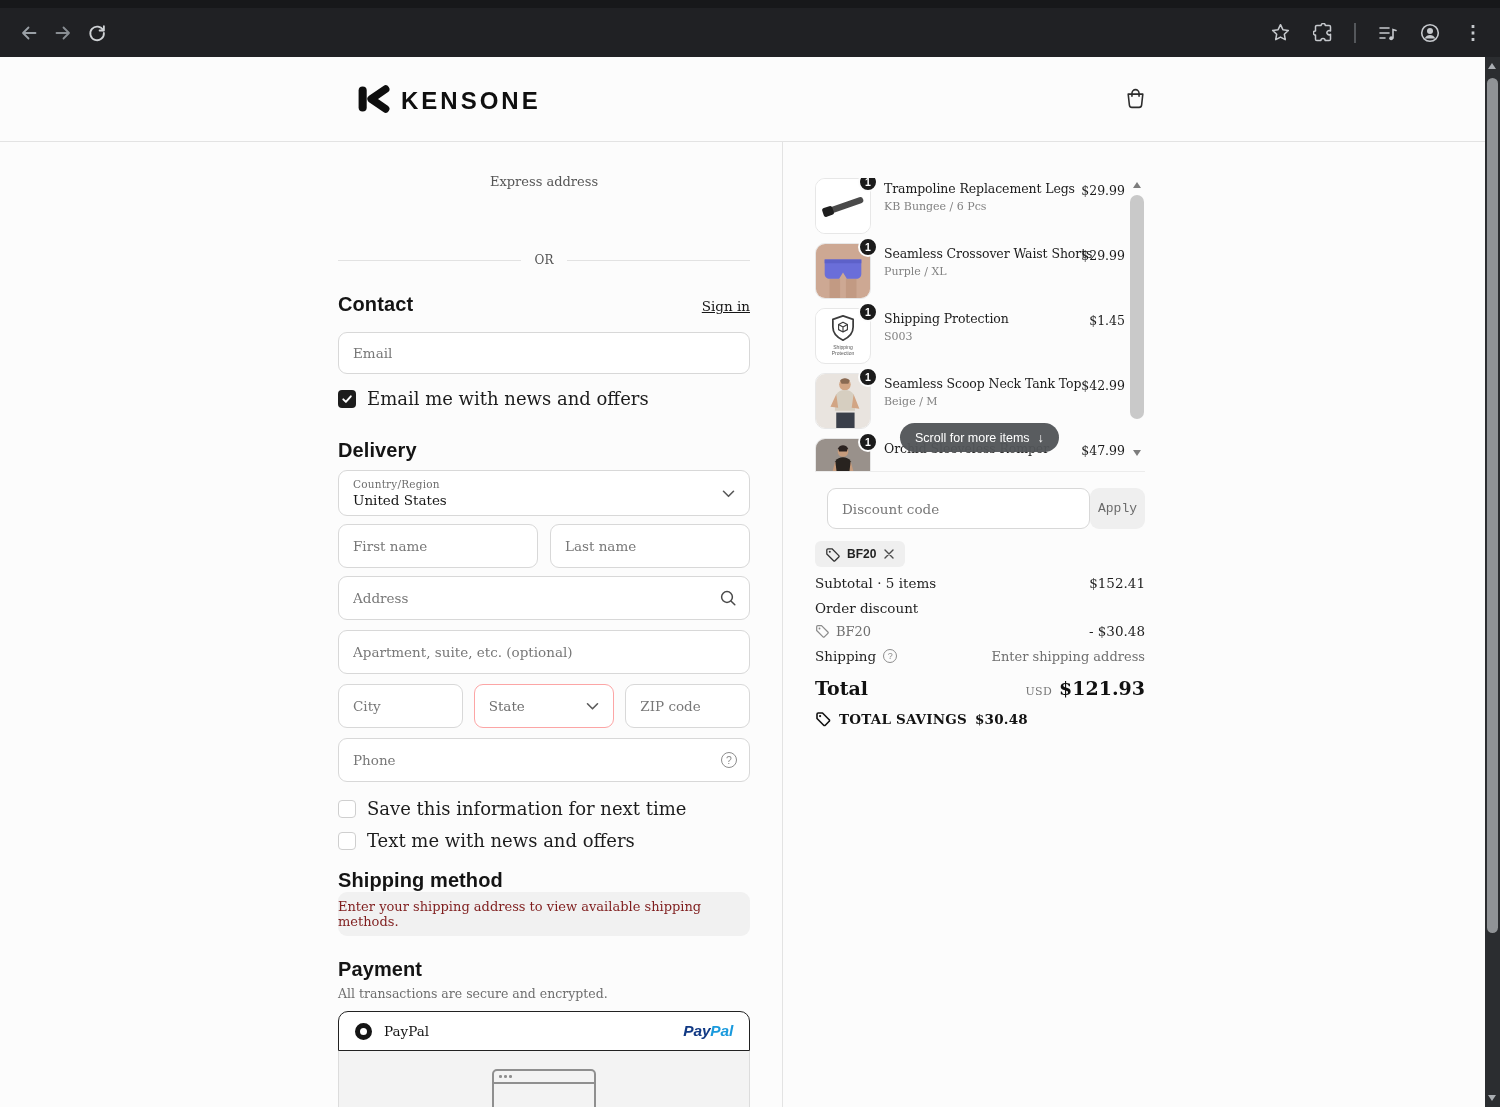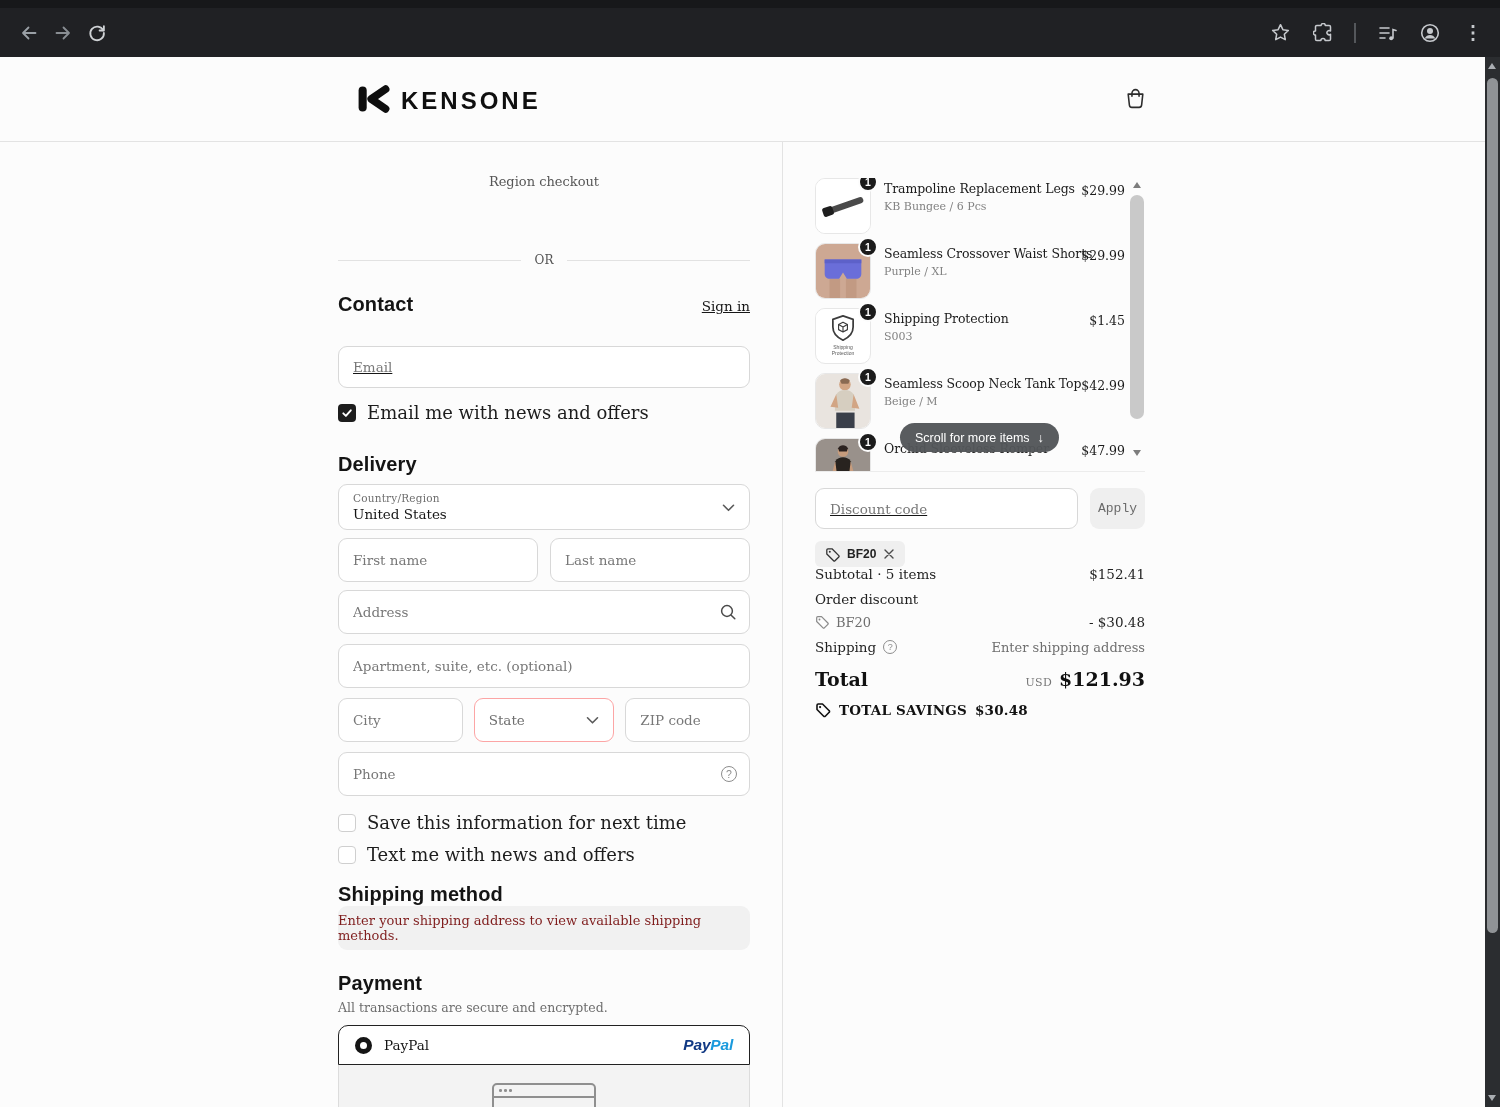--- a/index.html
+++ b/index.html
@@ -45,21 +45,21 @@
               font-family:"DejaVu Serif", serif; color:#1c1c1c; }
   .express { margin-top:32px; text-align:center; font-size:13px; color:#565656; }
   .or-row { display:flex; align-items:center; gap:14px; margin-top:64px; font-size:12px; color:#545454; }
   .or-line { flex:1; height:1px; background:#e2e2e2; }
   .section-head-row { display:flex; justify-content:space-between; align-items:baseline; margin-top:26px; }
   h2 { font-family:"Liberation Sans", sans-serif; font-size:20px; font-weight:700; color:#141414; letter-spacing:.1px; }
   .signin { font-size:13.5px; color:#161616; text-decoration:underline; cursor:pointer; }
   .text-input { width:100%; height:42px; border:1px solid #d8d8d8; border-radius:9px; background:#fff;
                 padding:0 14px; font-family:"DejaVu Serif", serif; font-size:13.5px; color:#161616; outline:none; }
   .text-input::placeholder { color:#787878; }
-  .mt8{margin-top:8px;} .mt10{margin-top:10px;} .mt12{margin-top:30px;text-decoration:underline;}
+  .mt8{margin-top:8px;} .mt10{margin-top:10px;} .mt12{margin-top:16px;}
   .cb-row { display:flex; align-items:center; gap:11px; margin-top:14px; font-size:18px; color:#1d1d1d; }
   .checkbox { width:18px; height:18px; border-radius:4px; flex:0 0 auto;
               display:flex; align-items:center; justify-content:center; }
   .checkbox.checked { background:#1d1d1d; }
   .checkbox.unchecked { background:#fff; border:1px solid #cfcfcf; }
   .select-box { position:relative; margin-top:8px; height:46px; border:1px solid #d8d8d8; border-radius:9px;
                 background:#fff; padding:6px 36px 6px 14px; display:flex; flex-direction:column; justify-content:center; }
   .select-label { font-size:10.5px; color:#6e6e6e; letter-spacing:.2px; }
   .select-value { font-size:13.5px; color:#161616; margin-top:2px; }
   .chev { position:absolute; right:14px; top:50%; transform:translateY(-50%); }
@@ -113,27 +113,27 @@
                     font-family:"Liberation Sans", sans-serif; }
   .list-scrollbar { position:absolute; top:36px; right:0; width:15px; height:294px; }
   .ls-up { position:absolute; top:4px; left:3px; width:0; height:0;
            border-left:4.5px solid transparent; border-right:4.5px solid transparent; border-bottom:6px solid #7d7d7d; }
   .ls-thumb { position:absolute; top:17px; left:0; width:14px; height:224px; background:#c9c9c9; border-radius:7px; }
   .ls-down { position:absolute; top:272px; left:3px; width:0; height:0;
              border-left:4.5px solid transparent; border-right:4.5px solid transparent; border-top:6px solid #7d7d7d; }
   .scroll-pill { position:absolute; left:85px; top:281px; height:29px; padding:0 15px;
                  background:rgba(82,85,88,.96); border-radius:15px; color:#fff; z-index:3;
                  display:flex; align-items:center; gap:8px; font-family:"Liberation Sans", sans-serif; font-size:12.5px; }
-  .discount-input { position:absolute; top:346px; left:0; width:263px; height:41px;text-decoration:underline; }
+  .discount-input { position:absolute; top:346px; left:12px; width:263px; height:41px; }
   .apply-btn { position:absolute; top:346px; left:275px; width:55px; height:41px; background:#efefef;
                border:none; border-radius:9px; font-family:Liberation Mono, monospace; font-size:13px; color:#6b6b6b; cursor:pointer; }
   .chip { position:absolute; top:399px; left:0; height:26px; background:#efefef; border-radius:6px;
           display:inline-flex; align-items:center; gap:7px; padding:0 10px;
           font-family:"Liberation Sans", sans-serif; font-size:12px; font-weight:bold; color:#222; }
-  .totals { position:absolute; top:424px; left:0; width:330px; }
+  .totals { position:absolute; top:433px; left:0; width:330px; }
   .t-row { display:flex; justify-content:space-between; align-items:center; font-size:13.5px; color:#1f1f1f; }
   .t-label-ic { display:flex; align-items:center; gap:7px; }
   .muted { color:#6f6f6f; }
   .sm { font-size:13px; }
   .total-row { margin-top:13px; }
   .total-label { font-family:"DejaVu Serif", serif; font-size:19px; font-weight:bold; color:#111; }
   .total-val { display:flex; align-items:baseline; gap:7px; }
   .currency { font-size:11px; color:#767676; letter-spacing:.3px; }
   .total-amount { font-size:19px; font-weight:bold; color:#111; }
   .savings-row { margin-top:12px; display:flex; align-items:center; gap:8px;
@@ -218,21 +218,21 @@
       <svg width="23" height="24" viewBox="0 0 22 23">
         <path d="M4 7.8h14l-1.15 10.6a2.4 2.4 0 0 1-2.4 2.1H7.55a2.4 2.4 0 0 1-2.4-2.1z" fill="none" stroke="#2d2d2d" stroke-width="1.5" stroke-linejoin="round"></path>
         <path d="M7.6 9.8V6.9a3.4 3.4 0 0 1 6.8 0v2.9" fill="none" stroke="#2d2d2d" stroke-width="1.5" stroke-linecap="round"></path>
       </svg>
     </div>
   </div>
 
   <div class="col-divider"></div>
 
   <div class="form-col">
-    <div class="express">Region checkout</div>
+    <div class="express">Express address</div>
 
     <div class="or-row">
       <div class="or-line"></div>
       <span>OR</span>
       <div class="or-line"></div>
     </div>
 
     <div class="section-head-row">
       <h2>Contact</h2>
       <a class="signin">Sign in</a>

